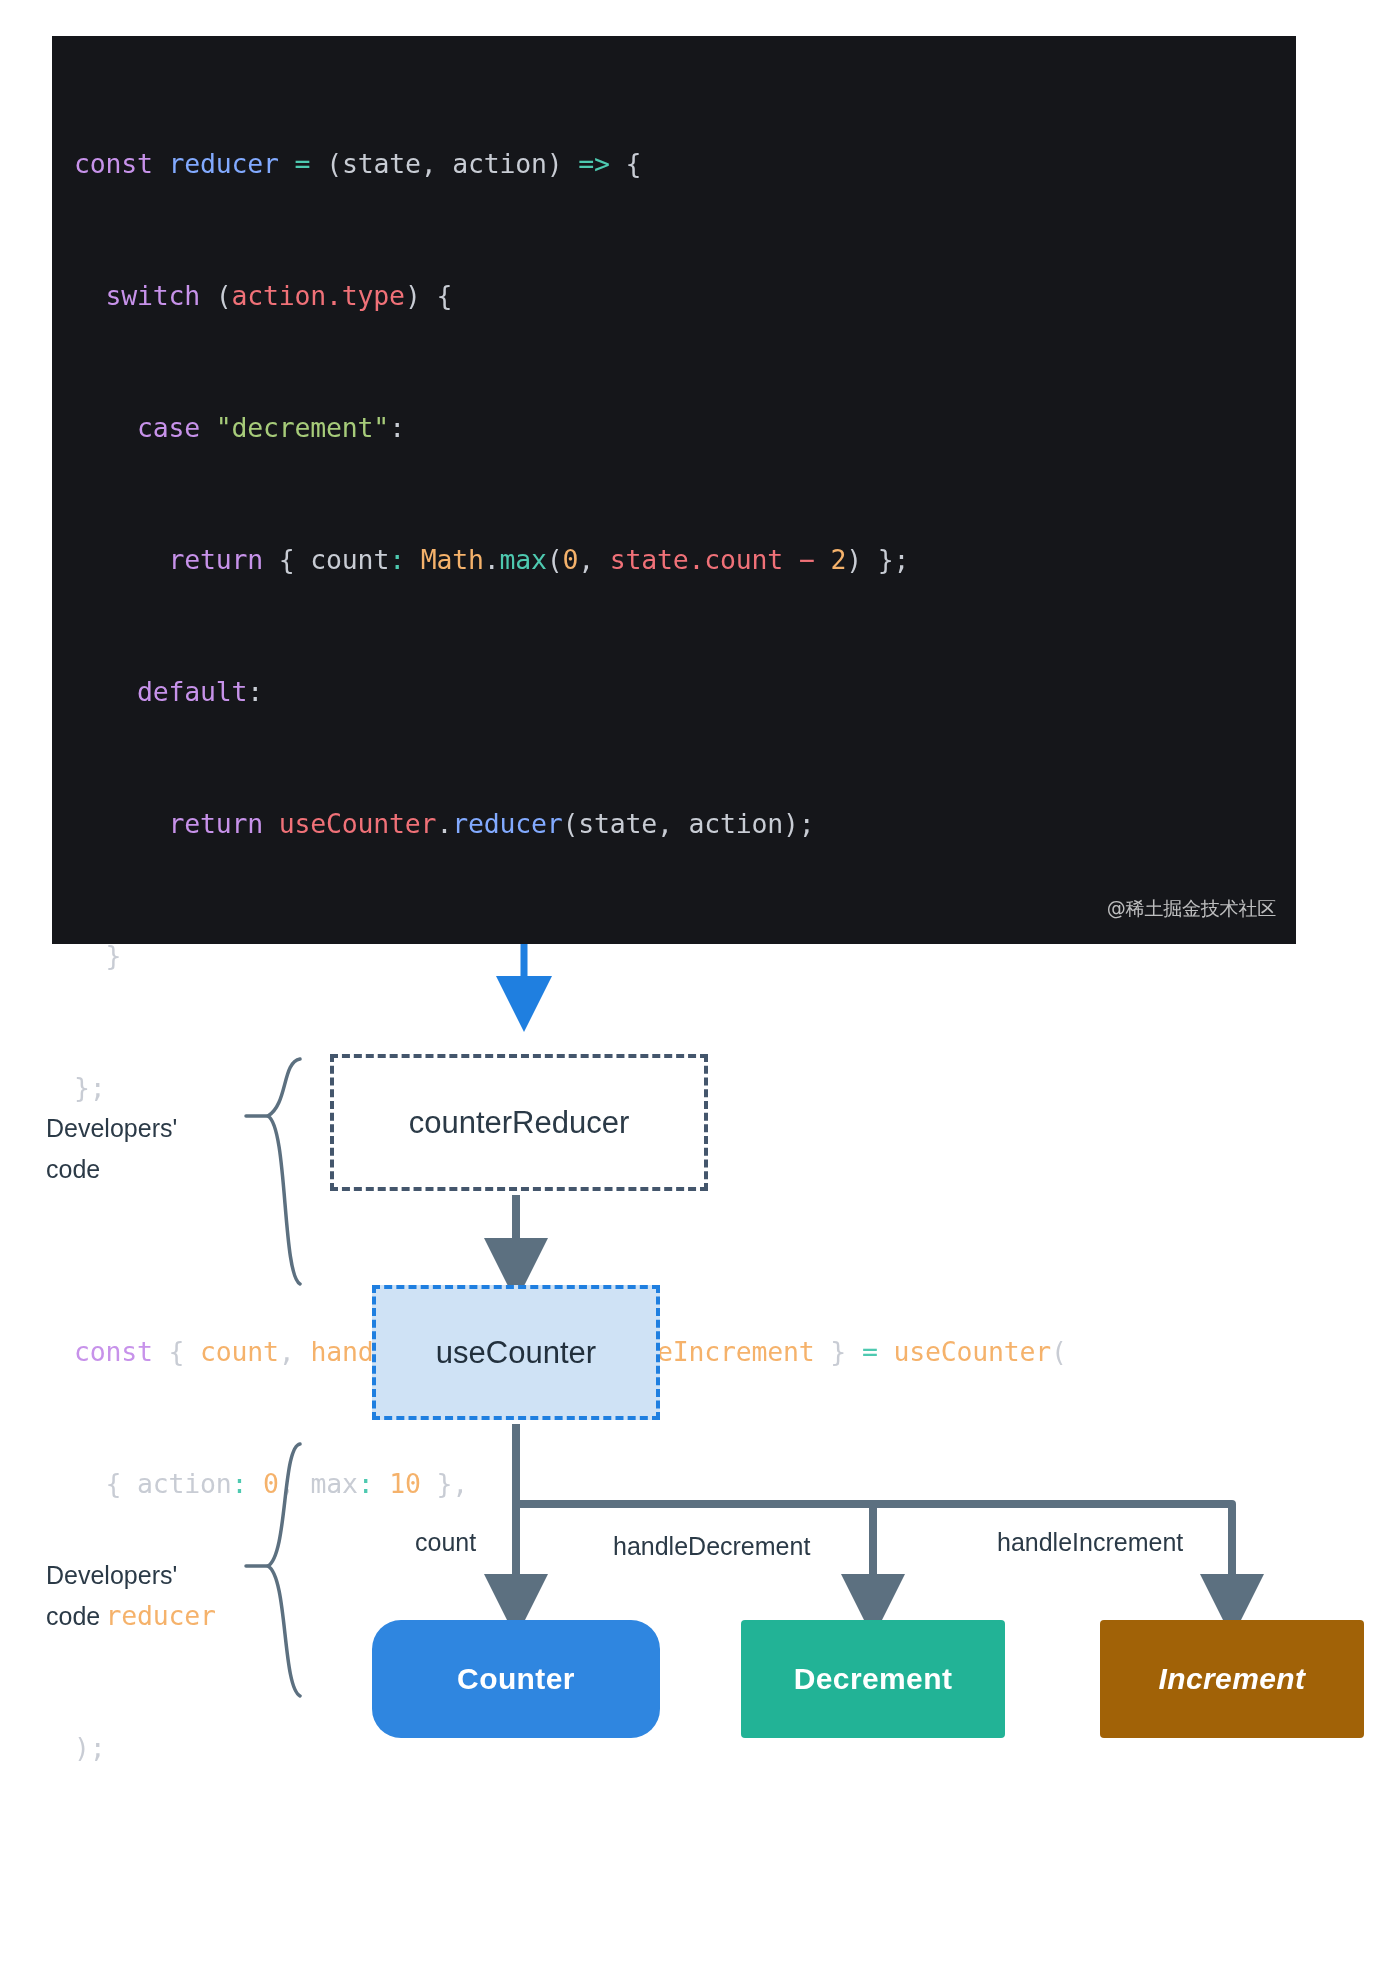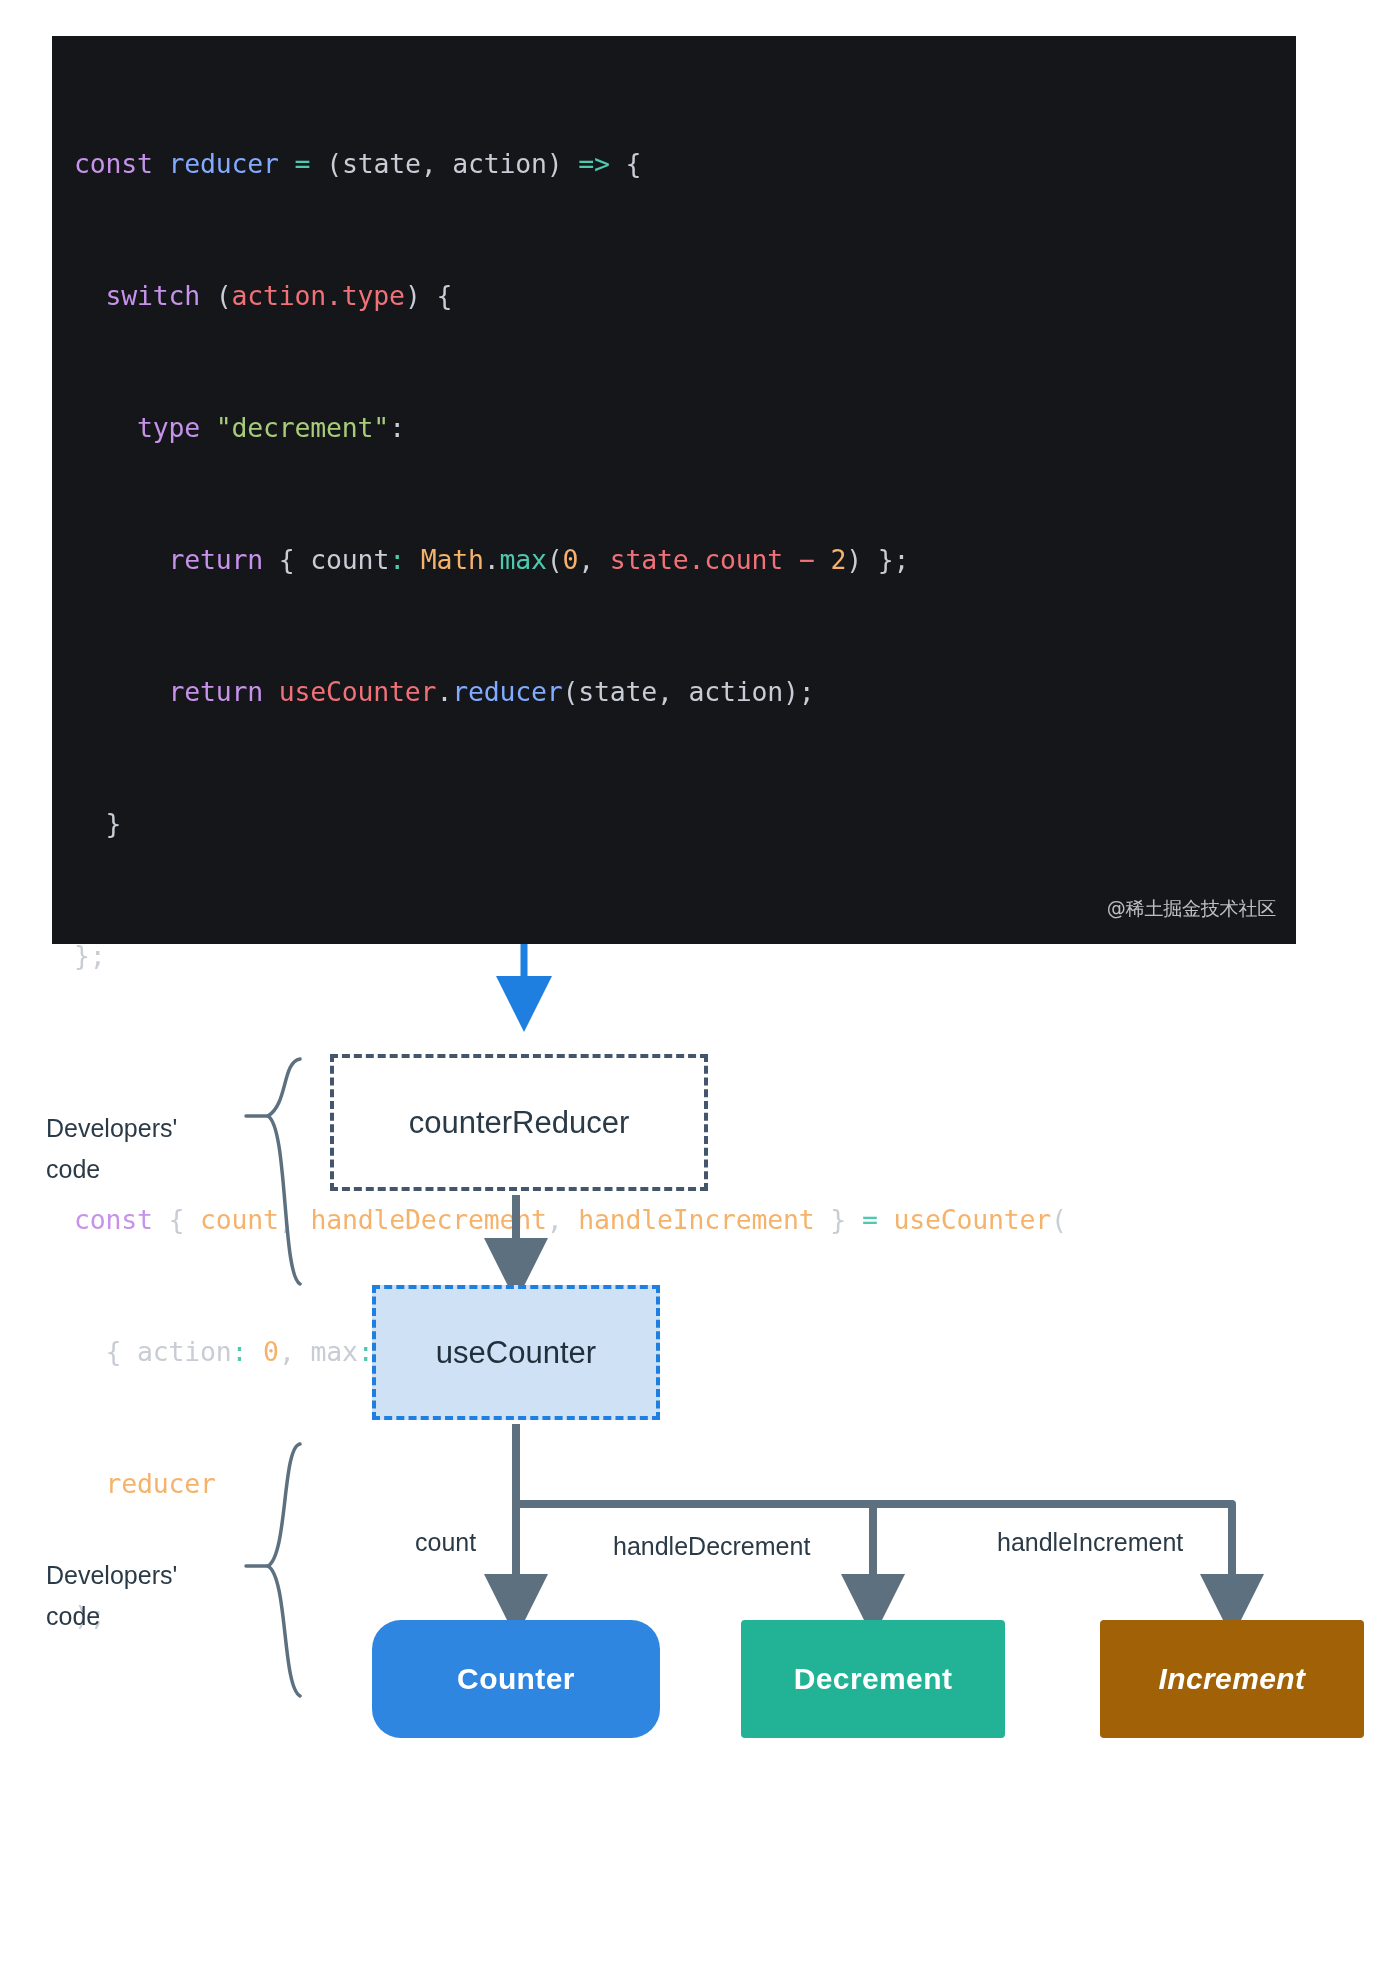--- a/index.html
+++ b/index.html
@@ -101,22 +101,23 @@
   svg.overlay { position: absolute; left: 0; top: 0; width: 1400px; height: 1017px; pointer-events: none; }
 </style>
 </head>
 <body>
 
 <div id="root">
 
   <div class="code-block">
     <div class="code-line"><span class="tok-kw">const</span> <span class="tok-fnname">reducer</span> <span class="tok-op">=</span> <span class="tok-punc">(</span><span class="tok-plain">state</span><span class="tok-punc">,</span> <span class="tok-plain">action</span><span class="tok-punc">)</span> <span class="tok-op">=&gt;</span> <span class="tok-punc">{</span></div>
     <div class="code-line">  <span class="tok-kw">switch</span> <span class="tok-punc">(</span><span class="tok-prop">action.type</span><span class="tok-punc">)</span> <span class="tok-punc">{</span></div>
-    <div class="code-line">    <span class="tok-kw">type</span> <span class="tok-str">"decrement"</span><span class="tok-punc">:</span></div>
+    <div class="code-line">    <span class="tok-kw">case</span> <span class="tok-str">"decrement"</span><span class="tok-punc">:</span></div>
     <div class="code-line">      <span class="tok-kw">return</span> <span class="tok-punc">{</span> <span class="tok-plain">count</span><span class="tok-key">:</span> <span class="tok-obj">Math</span><span class="tok-punc">.</span><span class="tok-method">max</span><span class="tok-punc">(</span><span class="tok-num">0</span><span class="tok-punc">,</span> <span class="tok-prop">state.count</span> <span class="tok-prop">−</span> <span class="tok-num">2</span><span class="tok-punc">)</span> <span class="tok-punc">};</span></div>
+    <div class="code-line">    <span class="tok-kw">default</span><span class="tok-punc">:</span></div>
     <div class="code-line">      <span class="tok-kw">return</span> <span class="tok-prop">useCounter</span><span class="tok-punc">.</span><span class="tok-fnname">reducer</span><span class="tok-punc">(</span><span class="tok-plain">state</span><span class="tok-punc">,</span> <span class="tok-plain">action</span><span class="tok-punc">);</span></div>
     <div class="code-line">  <span class="tok-punc">}</span></div>
     <div class="code-line"><span class="tok-punc">};</span></div>
     <div class="code-line"> </div>
     <div class="code-line"><span class="tok-kw">const</span> <span class="tok-punc">{</span> <span class="tok-var">count</span><span class="tok-punc">,</span> <span class="tok-var">handleDecrement</span><span class="tok-punc">,</span> <span class="tok-var">handleIncrement</span> <span class="tok-punc">}</span> <span class="tok-op">=</span> <span class="tok-attr">useCounter</span><span class="tok-punc">(</span></div>
     <div class="code-line">  <span class="tok-punc">{</span> <span class="tok-plain">action</span><span class="tok-key">:</span> <span class="tok-num">0</span><span class="tok-punc">,</span> <span class="tok-plain">max</span><span class="tok-key">:</span> <span class="tok-num">10</span> <span class="tok-punc">},</span></div>
     <div class="code-line">  <span class="tok-var">reducer</span></div>
     <div class="code-line"><span class="tok-punc">);</span></div>
     <div class="code-line"> </div>
     

